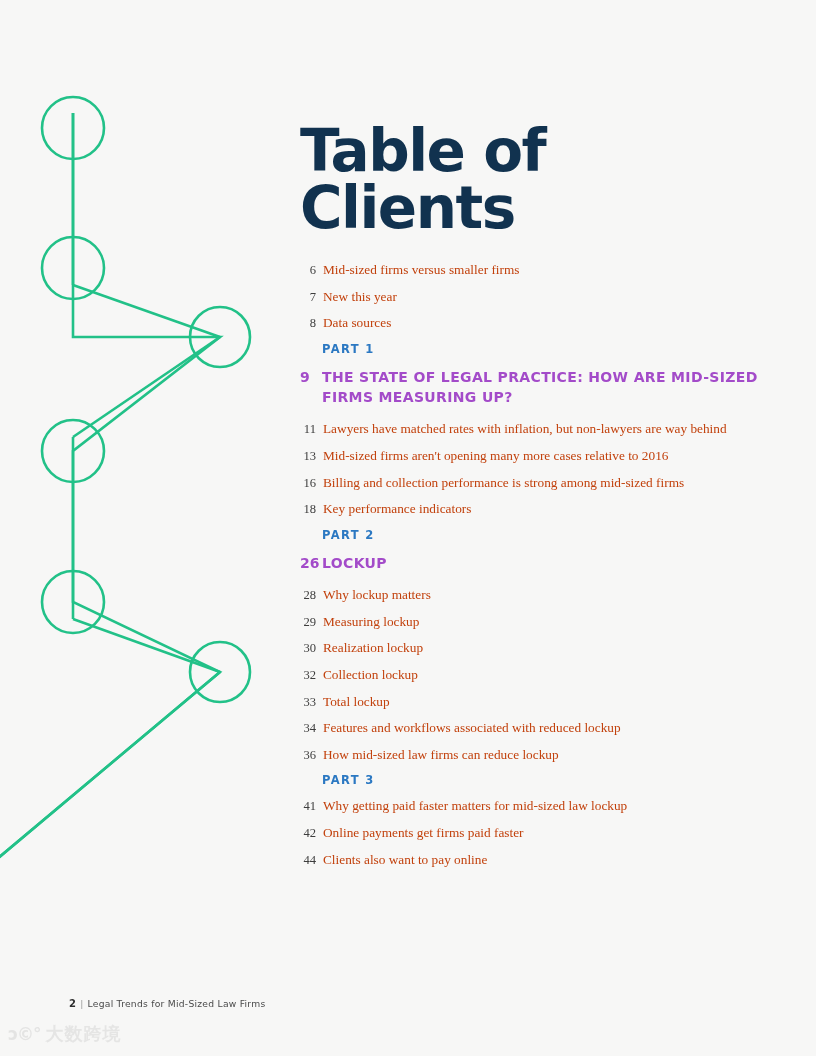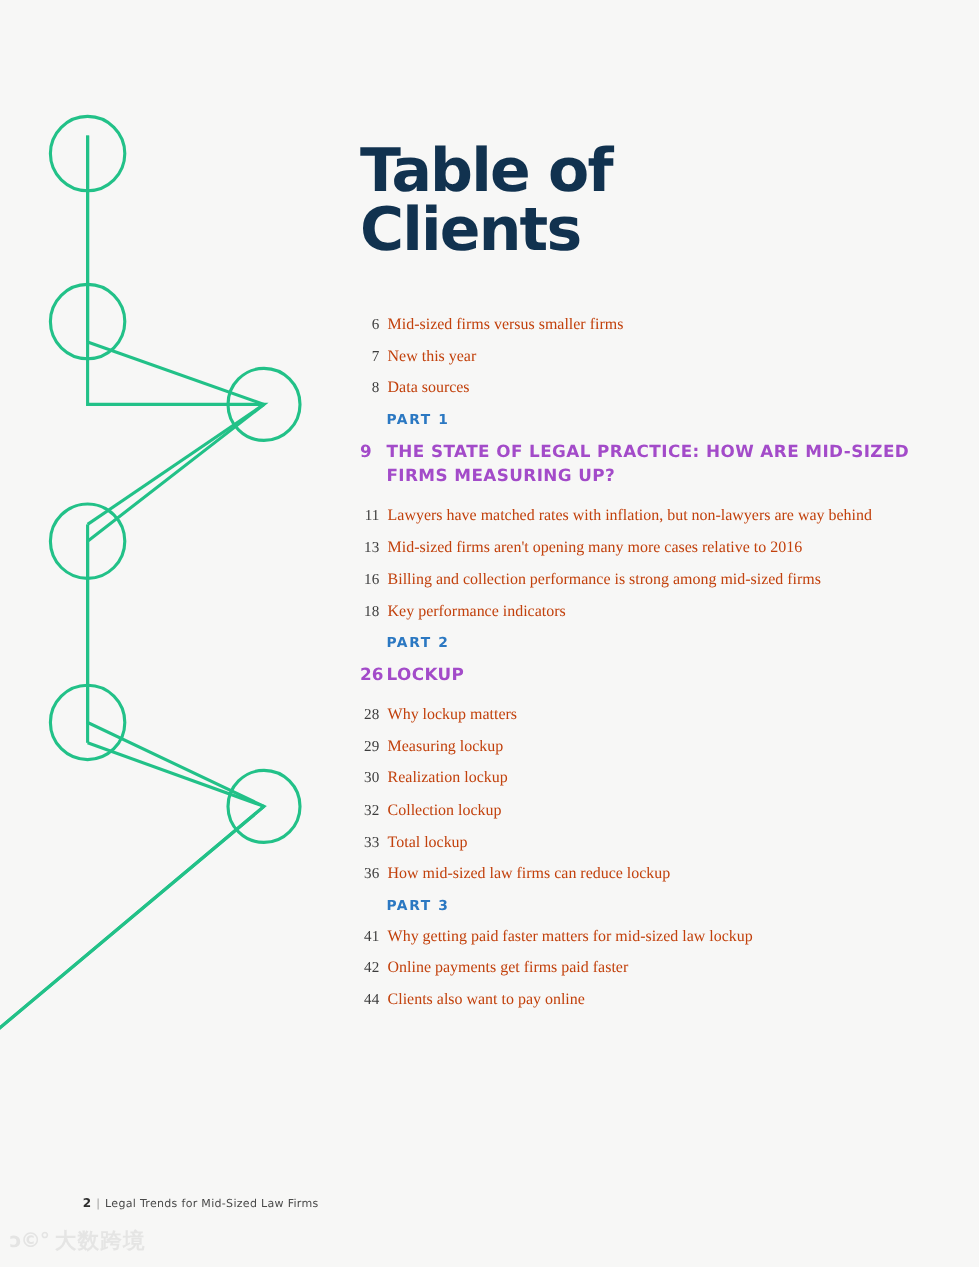--- a/index.html
+++ b/index.html
@@ -26,21 +26,21 @@
   }
 
   
   #page-title {
     position: absolute;
     left: 300px;
     top: 84px;
     width: 440px;
     font-family: "DejaVu Sans", sans-serif;
     font-weight: 700;
-    font-size: 50px;
+    font-size: 58px;
     line-height: 0.98;
     letter-spacing: -1.5px;
     color: #11324f;
   }
   #page-title .ln {
     display: block;
   }
 
   
   #toc {
@@ -285,20 +285,24 @@
         </div>
         <div class="sub-row">
           <span class="num">32</span>
           <span class="label">Collection lockup</span>
         </div>
         <div class="sub-row">
           <span class="num">33</span>
           <span class="label">Total lockup</span>
         </div>
         <div class="sub-row">
+          <span class="num">34</span>
+          <span class="label">Features and workflows associated with reduced lockup</span>
+        </div>
+        <div class="sub-row">
           <span class="num">36</span>
           <span class="label">How mid-sized law firms can reduce lockup</span>
         </div>
       </div>
     </div>
     <div class="section">
       <div class="part-label">PART 3</div>
       <div class="sub-list">
         <div class="sub-row">
           <span class="num">41</span>

